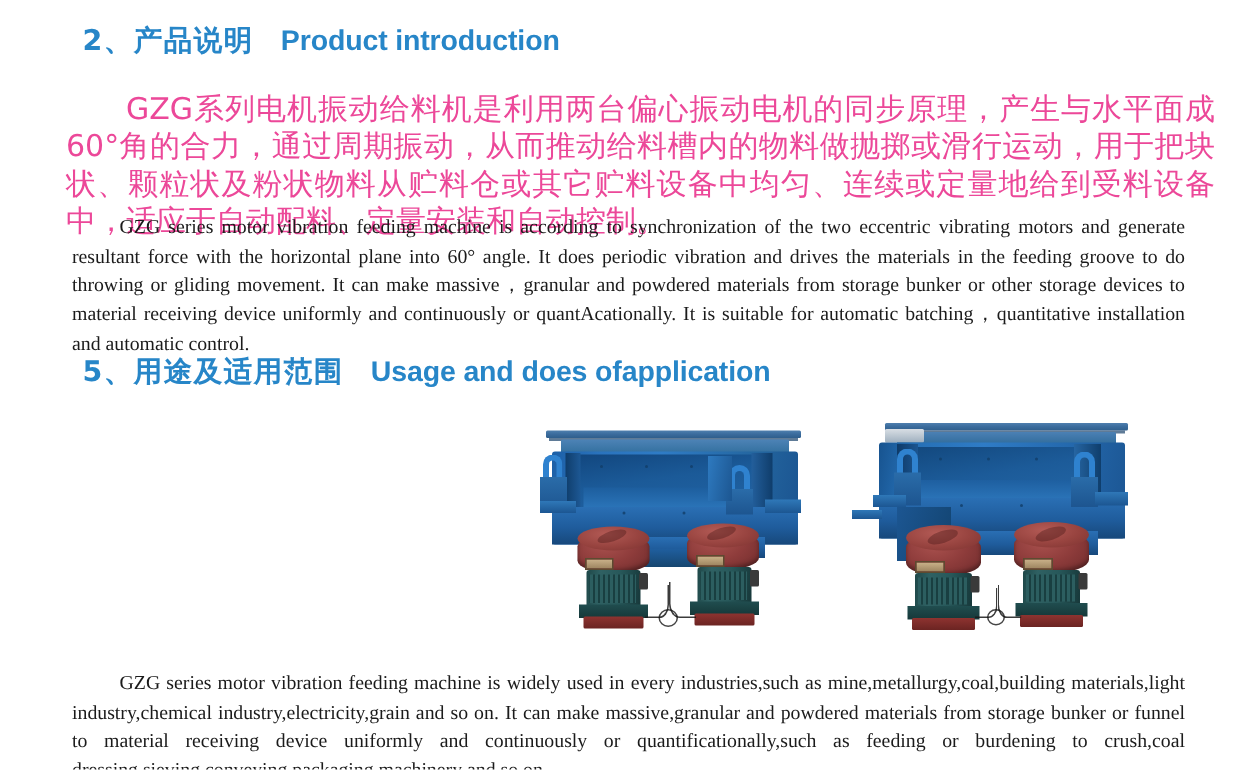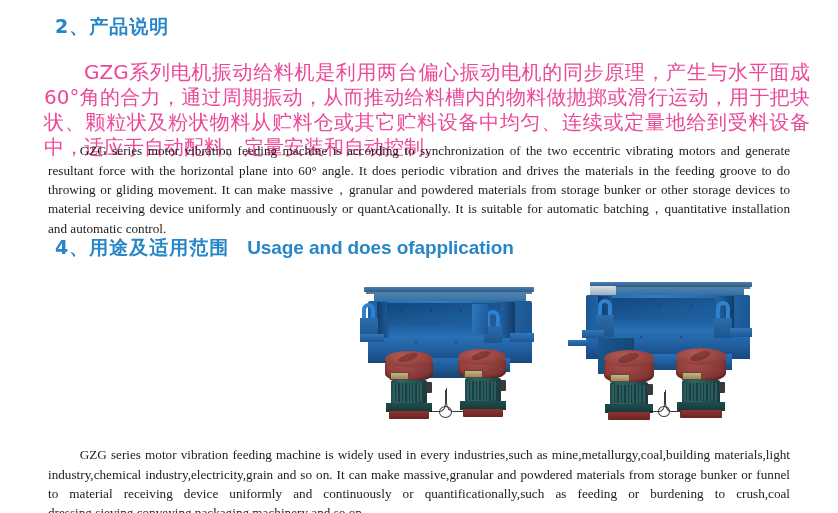--- a/index.html
+++ b/index.html
@@ -213,28 +213,29 @@
     border-radius: 1px;
   }
 </style>
 </head>
 <body>
 
 <div class="page">
 
   <div class="section-heading" id="heading-1">
     <span class="num-cn">2、产品说明</span>
+    <span class="en">Product introduction</span>
   </div>
 
   <p class="cn-para" id="cn-para-1">GZG系列电机振动给料机是利用两台偏心振动电机的同步原理，产生与水平面成60°角的合力，通过周期振动，从而推动给料槽内的物料做抛掷或滑行运动，用于把块状、颗粒状及粉状物料从贮料仓或其它贮料设备中均匀、连续或定量地给到受料设备中，适应于自动配料、定量安装和自动控制。</p>
 
   <p class="en-para" id="en-para-1">GZG series motor vibration feeding machine is according to synchronization of the two eccentric vibrating motors and generate resultant force with the horizontal plane into 60°  angle.  It does periodic vibration and drives the materials in the feeding groove to do throwing or gliding movement.  It can make massive，granular and powdered materials from storage bunker or other storage devices to material receiving device uniformly and continuously or quantAcationally.  It is suitable for automatic batching，quantitative installation and automatic control.</p>
 
   <div class="section-heading" id="heading-2">
-    <span class="num-cn">4、用途及适用范围</span>
+    <span class="num-cn">5、用途及适用范围</span>
     <span class="en">Usage and does ofapplication</span>
   </div>
 
 
   <p class="en-para" id="en-para-2">GZG series motor vibration feeding machine is widely used in every industries,such as mine,metallurgy,coal,building materials,light industry,chemical industry,electricity,grain and so on.  It can make massive,granular and powdered materials from storage bunker or funnel to material receiving device uniformly and continuously or quantificationally,such as feeding or burdening to crush,coal dressing,sieving,conveying,packaging machinery and so on.</p>
 
   <div class="photo" id="photo-left" aria-label="GZG motor vibration feeding machine, blue trough with two red-capped vibrating motors, front view">
     <div class="machine">
 
       <div class="flange" style="left:4px;  top:17px; width:170px; height:5px;"></div>

